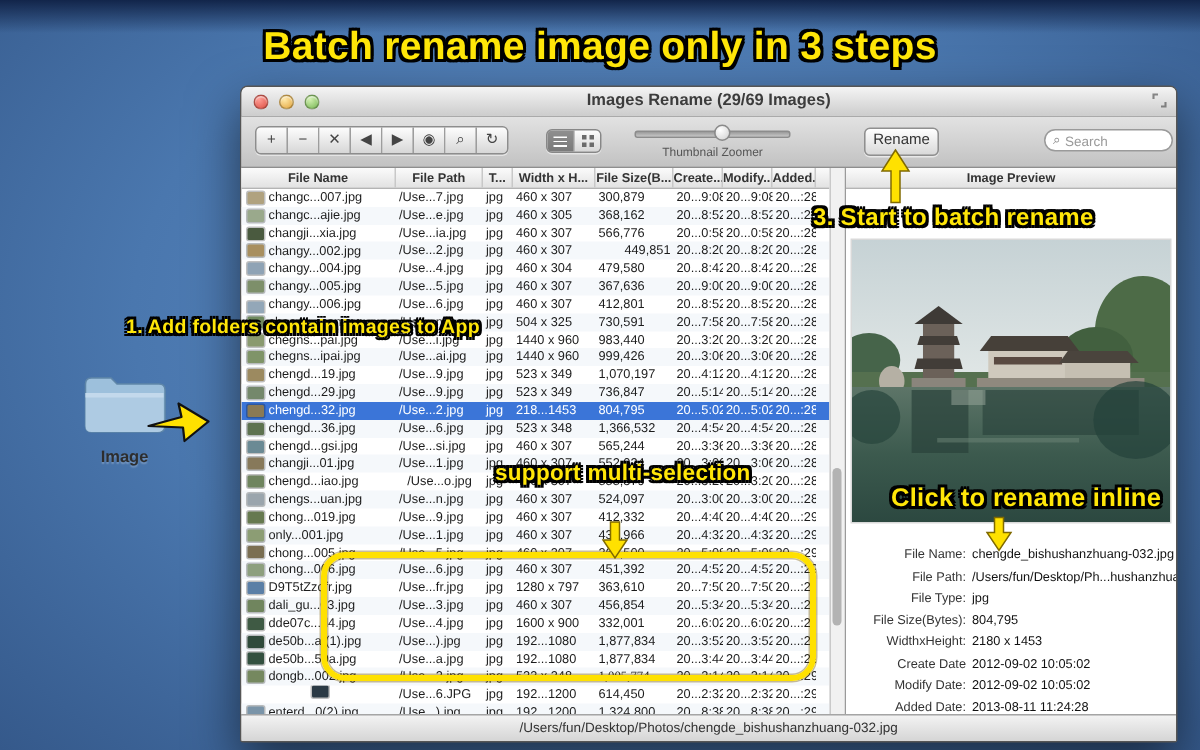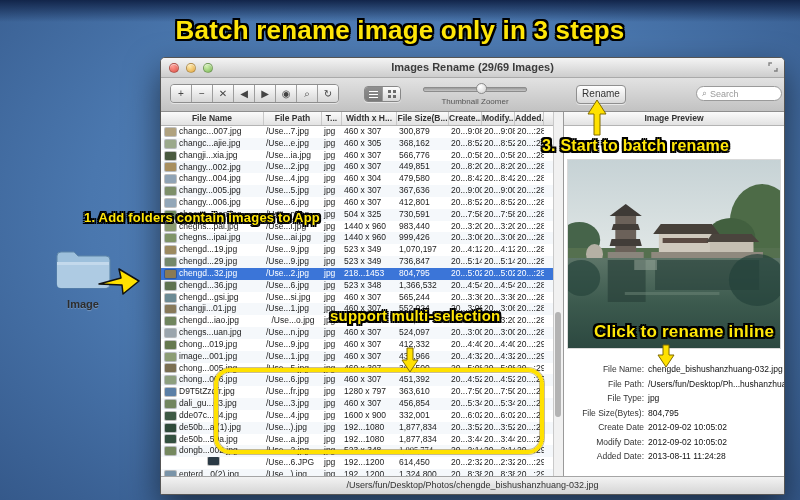--- a/index.html
+++ b/index.html
@@ -239,21 +239,21 @@
             <div class="cell" style="width: 29px;">20...:28</div>
           </div>
           <div class="frow alt">
             <div class="cell cname" style="width: 103px;">
               <span class="thumb" style="background: rgb(168, 143, 95);"></span>
               <span>changy...002.jpg</span>
             </div>
             <div class="cell" style="width: 58px;">/Use...2.jpg</div>
             <div class="cell" style="width: 20px;">jpg</div>
             <div class="cell" style="width: 55px;">460 x 307</div>
-            <div class="cell" style="width: 52px;">449,851</div>
+            <div class="cell" style="width: 52px; text-align: right;">449,851</div>
             <div class="cell" style="width: 33px;">20...8:20</div>
             <div class="cell" style="width: 33px;">20...8:20</div>
             <div class="cell" style="width: 29px;">20...:28</div>
           </div>
           <div class="frow">
             <div class="cell cname" style="width: 103px;">
               <span class="thumb" style="background: rgb(143, 163, 181);"></span>
               <span>changy...004.jpg</span>
             </div>
             <div class="cell" style="width: 58px;">/Use...4.jpg</div>
@@ -271,21 +271,21 @@
             </div>
             <div class="cell" style="width: 58px;">/Use...5.jpg</div>
             <div class="cell" style="width: 20px;">jpg</div>
             <div class="cell" style="width: 55px;">460 x 307</div>
             <div class="cell" style="width: 52px;">367,636</div>
             <div class="cell" style="width: 33px;">20...9:00</div>
             <div class="cell" style="width: 33px;">20...9:00</div>
             <div class="cell" style="width: 29px;">20...:28</div>
           </div>
           <div class="frow">
-            <div class="cell cname" style="width: 103px;">
+            <div class="cell cname" style="width: 103px; align-items: flex-end;">
               <span class="thumb" style="background: rgb(147, 167, 184);"></span>
               <span>changy...006.jpg</span>
             </div>
             <div class="cell" style="width: 58px;">/Use...6.jpg</div>
             <div class="cell" style="width: 20px;">jpg</div>
             <div class="cell" style="width: 55px;">460 x 307</div>
             <div class="cell" style="width: 52px;">412,801</div>
             <div class="cell" style="width: 33px;">20...8:52</div>
             <div class="cell" style="width: 33px;">20...8:52</div>
             <div class="cell" style="width: 29px;">20...:28</div>
@@ -442,21 +442,21 @@
             <div class="cell" style="width: 20px;">jpg</div>
             <div class="cell" style="width: 55px;">460 x 307</div>
             <div class="cell" style="width: 52px;">412,332</div>
             <div class="cell" style="width: 33px;">20...4:40</div>
             <div class="cell" style="width: 33px;">20...4:40</div>
             <div class="cell" style="width: 29px;">20...:29</div>
           </div>
           <div class="frow alt">
             <div class="cell cname" style="width: 103px;">
               <span class="thumb" style="background: rgb(140, 157, 116);"></span>
-              <span>image...001.jpg</span>
+              <span>only...001.jpg</span>
             </div>
             <div class="cell" style="width: 58px;">/Use...1.jpg</div>
             <div class="cell" style="width: 20px;">jpg</div>
             <div class="cell" style="width: 55px;">460 x 307</div>
             <div class="cell" style="width: 52px;">436,966</div>
             <div class="cell" style="width: 33px;">20...4:32</div>
             <div class="cell" style="width: 33px;">20...4:32</div>
             <div class="cell" style="width: 29px;">20...:29</div>
           </div>
           <div class="frow">
@@ -645,20 +645,24 @@
           </div>
           <div class="drow">
             <div class="dlabel">File Type:</div>
             <div class="dvalue">jpg</div>
           </div>
           <div class="drow">
             <div class="dlabel">File Size(Bytes):</div>
             <div class="dvalue">804,795</div>
           </div>
           <div class="drow">
+            <div class="dlabel">WidthxHeight:</div>
+            <div class="dvalue">2180 x 1453</div>
+          </div>
+          <div class="drow">
             <div class="dlabel">Create Date</div>
             <div class="dvalue">2012-09-02  10:05:02</div>
           </div>
           <div class="drow">
             <div class="dlabel">Modify Date:</div>
             <div class="dvalue">2012-09-02  10:05:02</div>
           </div>
           <div class="drow">
             <div class="dlabel">Added Date:</div>
             <div class="dvalue">2013-08-11  11:24:28</div>

